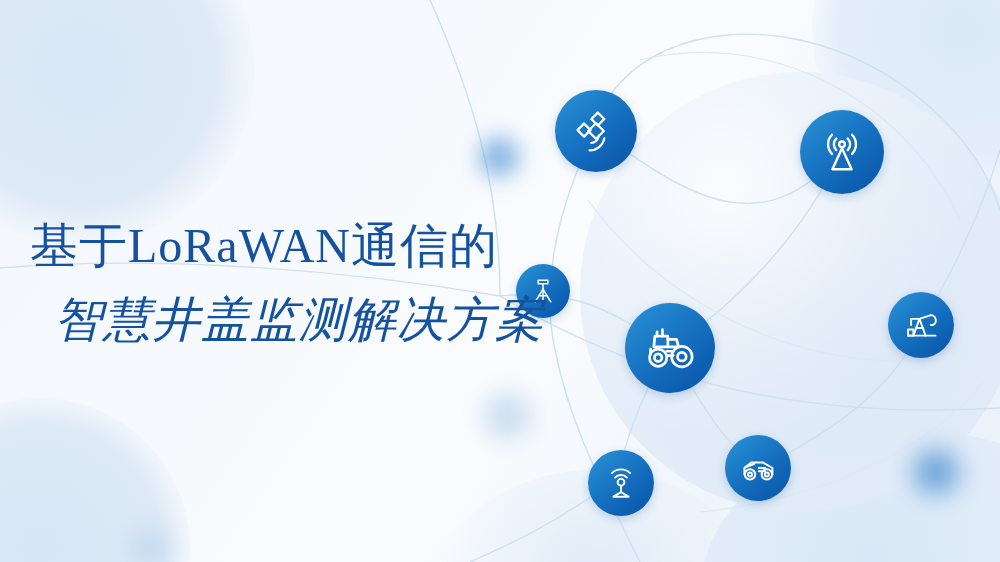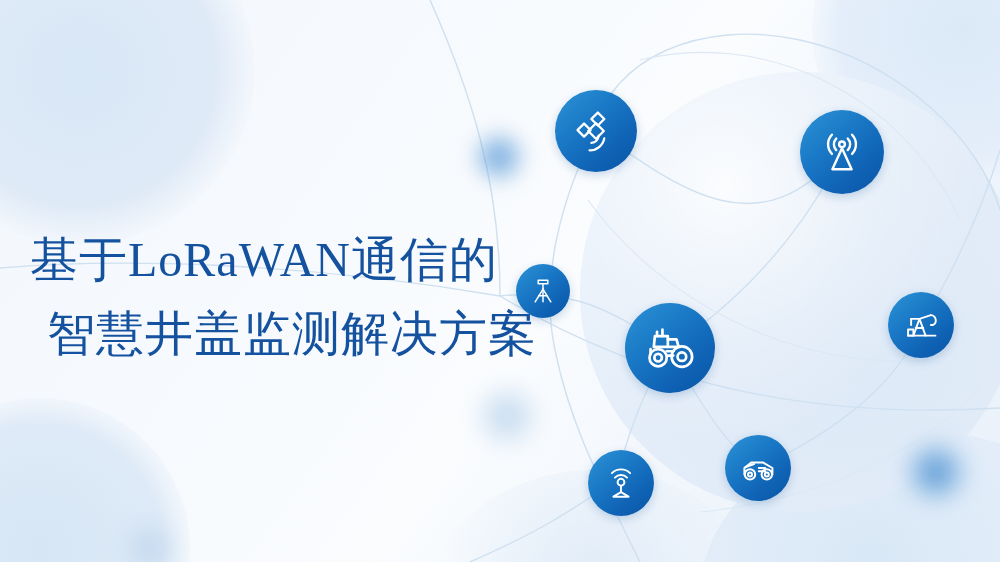--- a/index.html
+++ b/index.html
@@ -104,34 +104,34 @@
     fill: none;
     stroke-width: 5;
     stroke-linecap: round;
     stroke-linejoin: round;
   }
 
   
   .title-block {
     position: absolute;
     left: 30px;
-    top: 236px;
+    top: 222px;
     width: 560px;
   }
   .title-line {
     color: #14529f;
     font-family: "Liberation Serif", "DejaVu Serif", serif;
     font-size: 48px;
     font-weight: 400;
     letter-spacing: 1px;
     line-height: 1.0;
     white-space: nowrap;
   }
   .title-line-1 { margin-bottom: 26px; }
-  .title-line-2 { margin-left: 17px; }
+  .title-line-2 { margin-left: 24px; font-style: italic; }
 </style>
 </head>
 <body>
 
 <div id="slide">
 
   <div class="blob blob-tl"></div>
   <div class="blob blob-bl"></div>
   <div class="blob blob-tr"></div>
   <div class="blob blob-br"></div>

